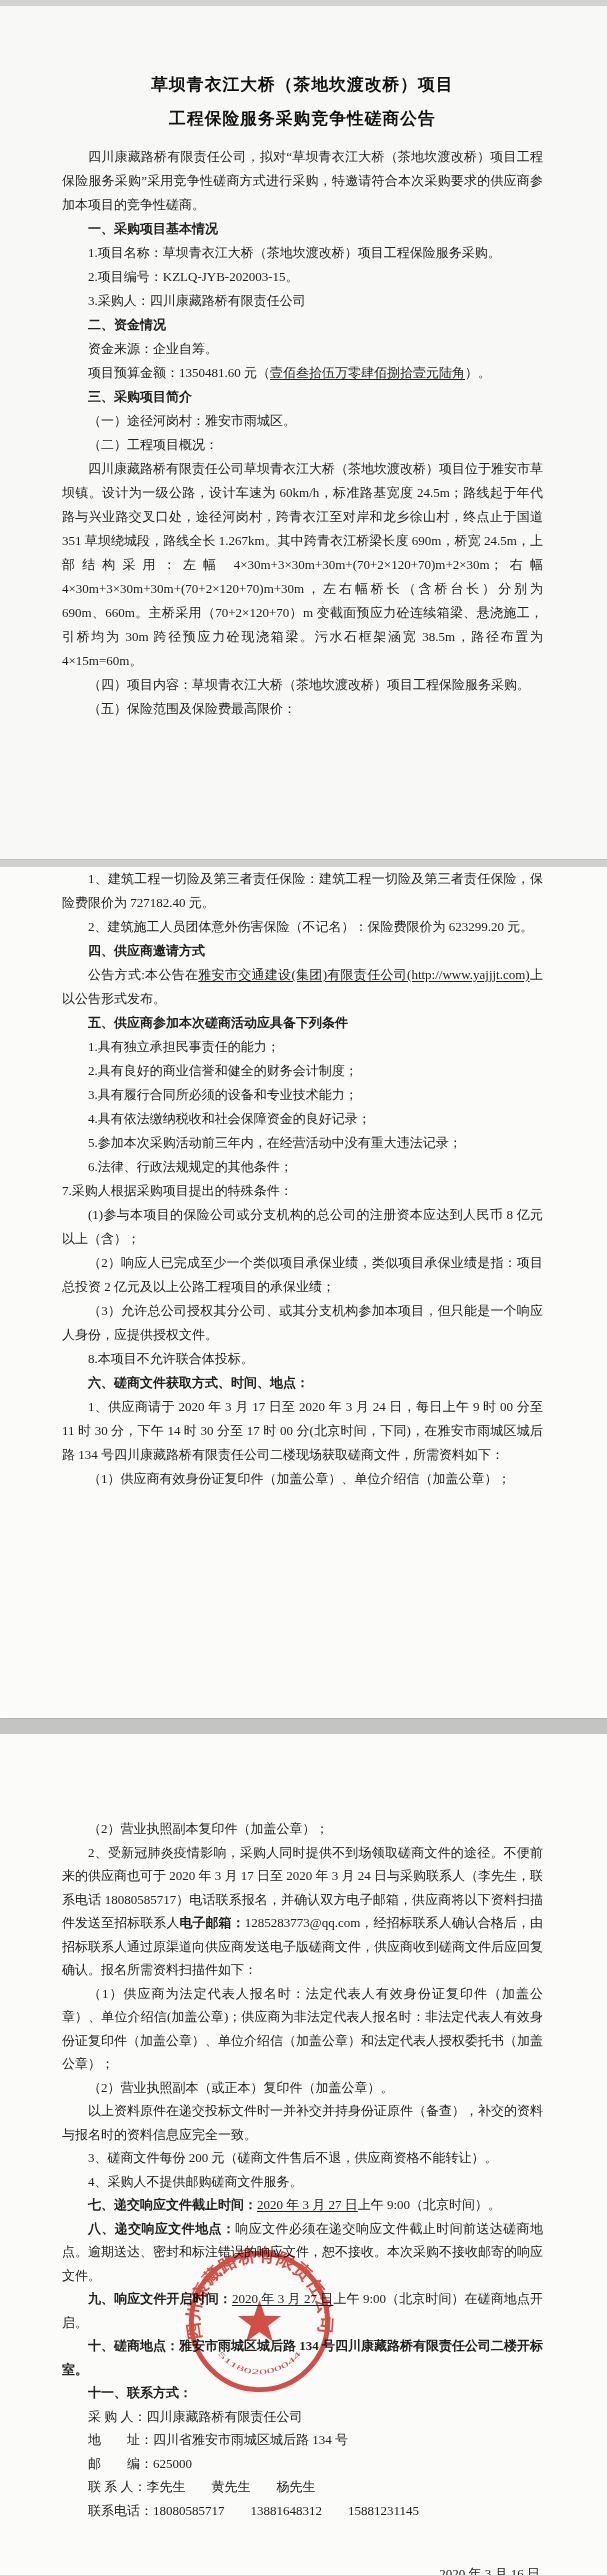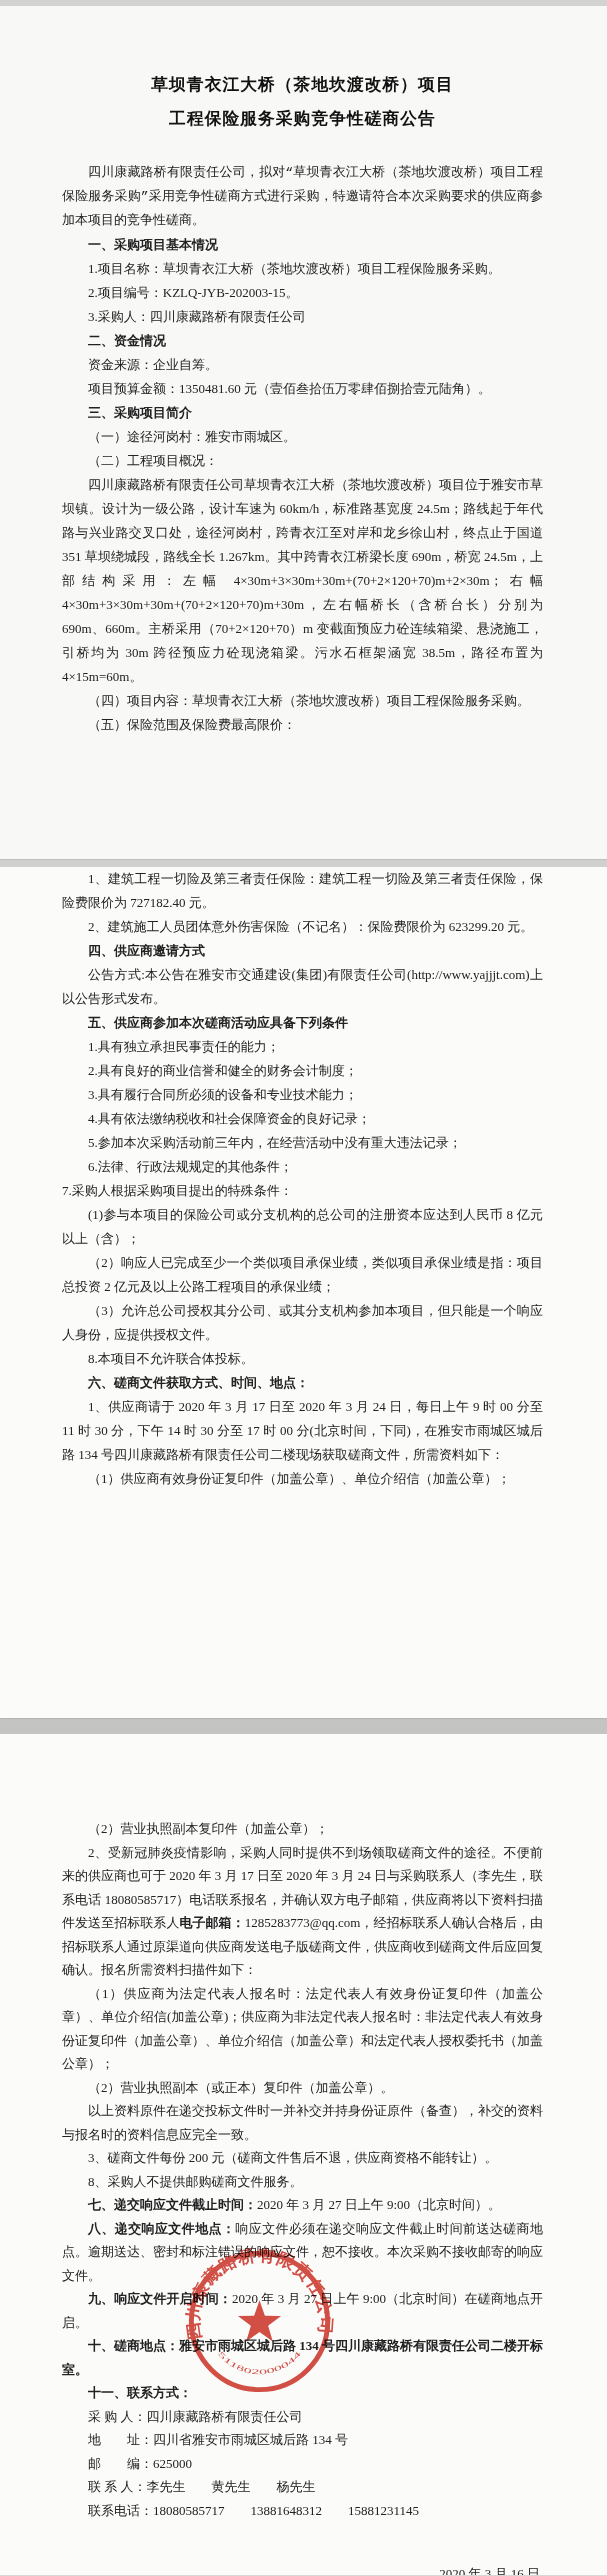--- a/index.html
+++ b/index.html
@@ -35,24 +35,24 @@
   .page-3 .content{padding-top:83px;line-height:23.5px;}
   .title-line{
     text-align:center;
     font-weight:bold;
     font-size:16.7px;
     line-height:34px;
     letter-spacing:1.1px;
     color:#111;
   }
   .content p{margin:0;}
-  .content p.first-after-title{margin-top:25px;font-family:Liberation Mono, monospace;}
+  .content p.first-after-title{margin-top:9px;}
   .indent{text-indent:2em;}
   .b{font-weight:bold;}
-  .u{text-underline-offset:2.3px;}
+  .u{text-decoration:underline;text-underline-offset:2.3px;}
   .date{text-align:right;margin-top:40px !important;padding-right:3px;}
   .seal{
     position:absolute;
     left:180px;
     top:508px;
     width:159px;
     height:159px;
     mix-blend-mode:multiply;
     opacity:.88;
     pointer-events:none;
@@ -114,21 +114,21 @@
   <div class="page-gap-2"></div>
 
   <div class="page page-3">
     <div class="content">
         <p class="indent"><span class="">（2）营业执照副本复印件（加盖公章）；</span></p>
         <p class="indent"><span class="">2、受新冠肺炎疫情影响，采购人同时提供不到场领取磋商文件的途径。不便前来的供应商也可于 2020 年 3 月 17 日至 2020 年 3 月 24 日与采购联系人（李先生，联系电话 18080585717）电话联系报名，并确认双方电子邮箱，供应商将以下资料扫描件发送至招标联系人</span><span class="b ">电子邮箱：</span><span class="">1285283773@qq.com，经招标联系人确认合格后，由招标联系人通过原渠道向供应商发送电子版磋商文件，供应商收到磋商文件后应回复确认。报名所需资料扫描件如下：</span></p>
         <p class="indent"><span class="">（1）供应商为法定代表人报名时：法定代表人有效身份证复印件（加盖公章）、单位介绍信(加盖公章)；供应商为非法定代表人报名时：非法定代表人有效身份证复印件（加盖公章）、单位介绍信（加盖公章）和法定代表人授权委托书（加盖公章）；</span></p>
         <p class="indent"><span class="">（2）营业执照副本（或正本）复印件（加盖公章）。</span></p>
         <p class="indent"><span class="">以上资料原件在递交投标文件时一并补交并持身份证原件（备查），补交的资料与报名时的资料信息应完全一致。</span></p>
         <p class="indent"><span class="">3、磋商文件每份 200 元（磋商文件售后不退，供应商资格不能转让）。</span></p>
-        <p class="indent"><span class="">8、采购人不提供邮购磋商文件服务。</span></p>
+        <p class="indent"><span class="">4、采购人不提供邮购磋商文件服务。</span></p>
         <p class="indent"><span class="b ">七、递交响应文件截止时间：</span><span class="u">2020 年 3 月 27 日</span><span class="">上午 9:00（北京时间）。</span></p>
         <p class="indent"><span class="b ">八、递交响应文件地点：</span><span class="">响应文件必须在递交响应文件截止时间前送达磋商地点。逾期送达、密封和标注错误的响应文件，恕不接收。本次采购不接收邮寄的响应文件。</span></p>
         <p class="indent"><span class="b ">九、响应文件开启时间：</span><span class="u">2020 年 3 月 27 日</span><span class="">上午 9:00（北京时间）在磋商地点开启。</span></p>
         <p class="indent"><span class="b ">十、磋商地点：雅安市雨城区城后路 134 号四川康藏路桥有限责任公司二楼开标室。</span></p>
         <p class="indent"><span class="b ">十一、联系方式：</span></p>
         <p class="indent"><span class="">采 购 人：四川康藏路桥有限责任公司</span></p>
         <p class="indent"><span class="">地　　址：四川省雅安市雨城区城后路 134 号</span></p>
         <p class="indent"><span class="">邮　　编：625000</span></p>
         <p class="indent"><span class="">联 系 人：李先生　　黄先生　　杨先生</span></p>
         <p class="indent"><span class="">联系电话：18080585717　　13881648312　　15881231145</span></p>

